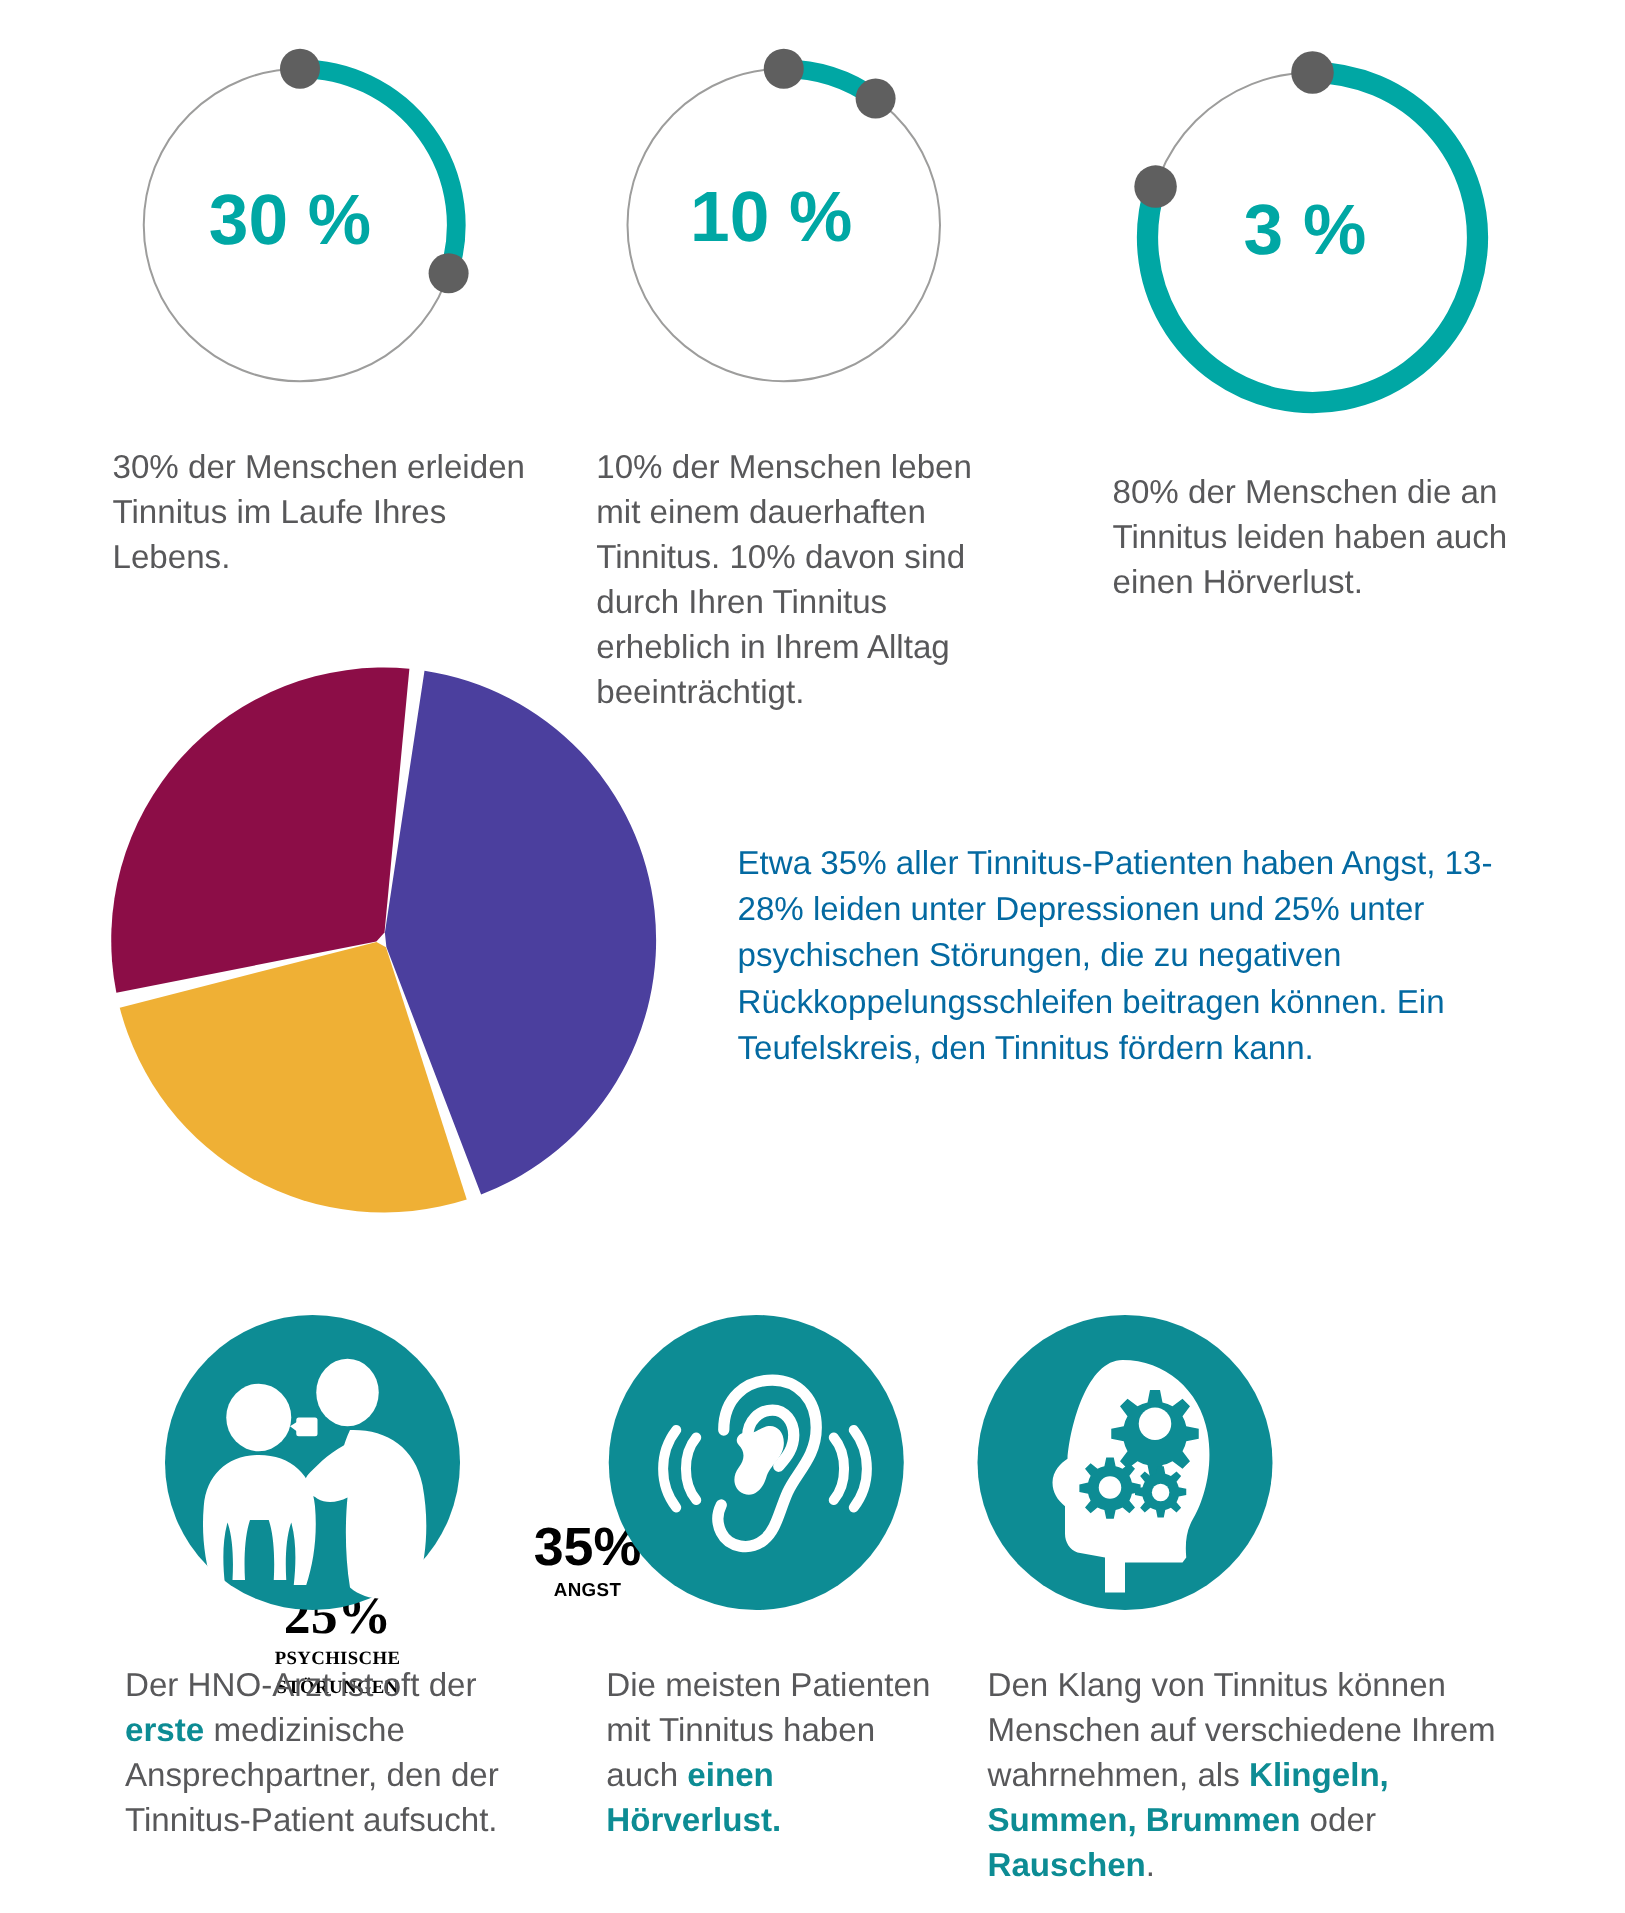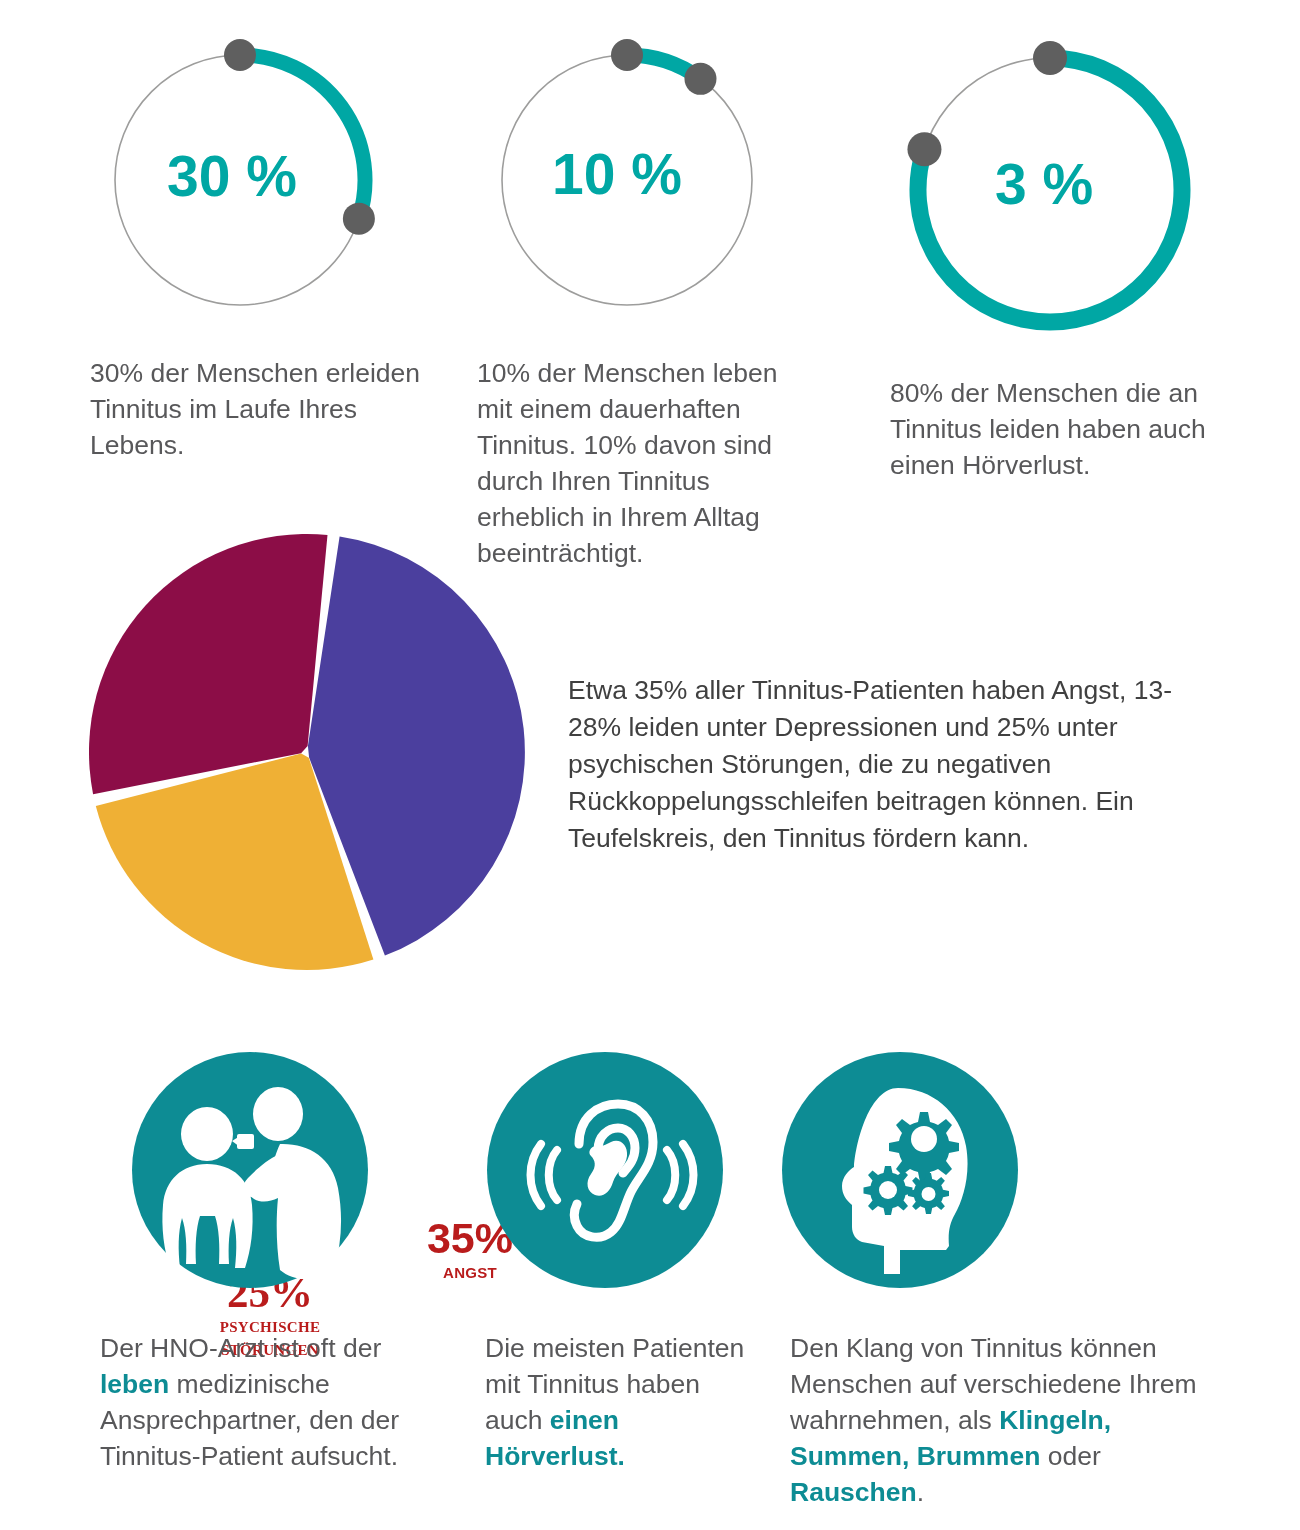--- a/index.html
+++ b/index.html
@@ -37,30 +37,30 @@
     font-size:26.5px;line-height:36px;color:#58585a;
     font-weight:400;
   }
   .donut-cell.c0 .caption{margin-top:25px;width:350px;}
   .donut-cell.c1 .caption{margin-top:25px;width:330px;}
   .donut-cell.c2 .caption{margin-top:25px;width:345px;}
 
   
   .pie-block{position:absolute;left:60px;top:505px;width:510px;height:500px;}
   .pie-svg{display:block;}
-  .pie-label{position:absolute;text-align:center;color:#b91c1c;pointer-events:none;}
+  .pie-label{position:absolute;text-align:center;color:#000000;pointer-events:none;}
   .pie-label .big{display:block;font-size:43px;font-weight:bold;line-height:46px;}
   .pie-label .sub{display:block;font-size:15px;font-weight:bold;line-height:23px;letter-spacing:0.3px;}
   .pie-label.l-angst{left:315px;top:718px;width:160px;}
   .pie-label.l-depr{left:98px;top:612px;width:240px;}
   .pie-label.l-psych{left:80px;top:767px;width:250px;}
 
   .pie-text{
-    position:absolute;left:568px;top:672px;width:640px;
-    font-size:26.5px;line-height:37px;color:#404040;
+    position:absolute;left:590px;top:672px;width:640px;
+    font-size:26.5px;line-height:37px;color:#0369a1;
   }
 
   
   .icon-row{position:absolute;left:0;top:1050px;width:1300px;height:480px;}
   .icon-cell{position:absolute;top:0;}
   .icon-cell.i0{left:130px;width:380px;}
   .icon-cell.i1{left:485px;width:300px;}
   .icon-cell.i2{left:780px;width:450px;}
   .icon-circle{display:block;}
   .icon-caption{
@@ -172,21 +172,21 @@
           <path d="M77 114 C52 114 35 130 33 155 C31 178 34 200 40 218 L50 218
                    C48 200 48 182 52 168 C56 179 57 196 56 214 L66 214
                    C65 196 66 178 70 166 L85 166 C89 178 90 196 89 214 L99 214
                    C98 196 99 179 103 168 C107 182 107 200 105 218 L115 218
                    C121 200 124 178 122 155 C120 130 103 114 77 114 Z"></path>
 
           <rect x="170" y="184" width="22" height="4" rx="2"></rect>
         </g>
       </svg>
       <div class="icon-caption">
-        <span>Der HNO-Arzt ist oft der </span><span class="hl">leben</span><span> medizinische Ansprechpartner, den der Tinnitus-Patient aufsucht.</span>
+        <span>Der HNO-Arzt ist oft der </span><span class="hl">erste</span><span> medizinische Ansprechpartner, den der Tinnitus-Patient aufsucht.</span>
       </div>
     </div>
 
     <div class="icon-cell i1">
       <svg class="icon-circle" width="240" height="240" viewBox="0 0 240 240">
         <circle cx="120" cy="120" r="118" fill="#0d8c94"></circle>
         <g fill="none" stroke="#ffffff" stroke-width="9" stroke-linecap="round">
 
           <path d="M94 94 C94 68 112 54 133 54 C154 54 168 70 168 92
                    C168 116 152 128 145 144 C138 160 136 174 126 182

